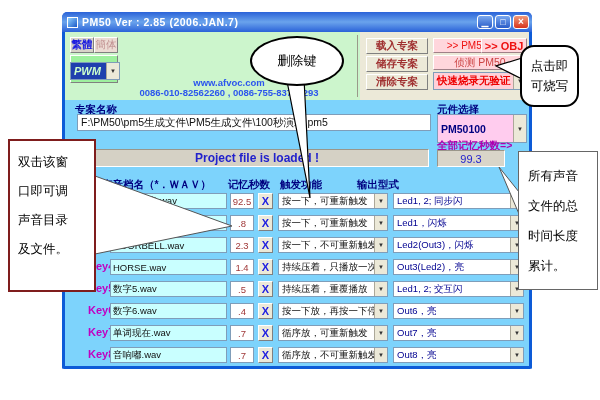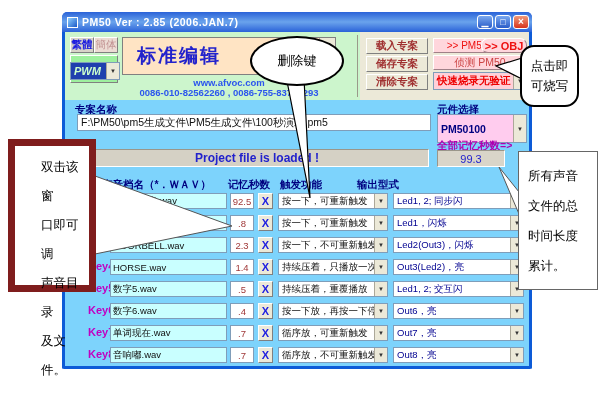--- a/index.html
+++ b/index.html
@@ -46,21 +46,21 @@
   #phones  { left:40px; top:55px; width:248px; text-align:center; color:#2b55ee; font-size:9.5px; font-weight:bold; }
 
   .proj-btn { width:62px; height:16px; color:#a03030; font-weight:bold; font-size:10.5px; }
   #btn-load  { left:301px; top:6px; }
   #btn-save  { left:301px; top:24px; }
   #btn-clear { left:301px; top:42px; }
 
   .pinkbtn { background:#ffd6dc; border:1px solid; border-color:#fff #a08088 #a08088 #fff;
              display:flex; align-items:center; justify-content:center; white-space:nowrap; }
   #btn-pm50 { left:368px; top:6px; width:68px; height:15px; color:#ee1111; font-weight:normal; font-size:10px; }
-  #btn-obj  { left:416px; top:6px; width:46px; height:15px; color:#ee1111; font-weight:bold; font-size:11px;border-radius:7px; }
+  #btn-obj  { left:416px; top:6px; width:46px; height:15px; color:#ee1111; font-weight:bold; font-size:11px; }
   #btn-detect { left:368px; top:23px; width:94px; height:15px; color:#cc4444; font-size:10.5px; }
   #dd-burn { left:368px; top:40px; width:94px; height:18px; }
   #dd-burn .dd-text { background:#ffd0d8; color:#ee0000; font-weight:bold; font-size:10.5px; }
 
   .dd { display:flex; border:1px solid #7f9db9; background:#fff; }
   .dd-text { flex:1; display:flex; align-items:center; padding:0 3px; font-size:10px; white-space:nowrap; overflow:hidden; }
   .dd-btn { width:13px; flex:none; background:#ece9d8; border-left:1px solid #aca899;
             display:flex; align-items:center; justify-content:center; font-size:6px; color:#333; }
 
   .navlbl { color:#000080; font-weight:bold; font-size:10.5px; white-space:nowrap; }
@@ -99,22 +99,22 @@
   .c-out .dd-text { font-size:9.5px; color:#000090; }
 
   
   #tails { position:absolute; left:0; top:0; width:600px; height:400px; z-index:20; pointer-events:none; }
   .callout { position:absolute; z-index:21; background:#fff; color:#000; }
   #co-delete { left:250px; top:36px; width:94px; height:50px; border:2px solid #000; border-radius:50%;
                display:flex; align-items:center; justify-content:center; font-size:13px; }
   #co-burn { left:520px; top:45px; width:59px; height:62px; border:2px solid #000; border-radius:14px;
              display:flex; flex-direction:column; align-items:center; justify-content:center;
              font-size:12.5px; line-height:20px; }
-  #co-dblclick { left:8px; top:139px; width:88px; height:153px; border:7px solid #7f1d1d;
-                 padding:7px 0 0 26px; font-size:12.5px; line-height:29px; }
+  #co-dblclick { left:8px; top:139px; width:88px; height:153px; border:2px solid #7f1d1d;
+                 padding:7px 0 0 8px; font-size:12.5px; line-height:29px; }
   #co-total { left:518px; top:151px; width:80px; height:139px; border:1px solid #666;
               padding:9px 0 0 9px; font-size:12.5px; line-height:30px; }
 </style>
 </head>
 <body>
 
 <div id="canvas">
 
   <div id="win">
 
@@ -132,24 +132,20 @@
 
       <div class="btn abs" id="btn-trad">繁體</div>
       <div class="btn abs" id="btn-simp">簡体</div>
       <div class="btn abs" id="btn-eng">English</div>
 
       <div class="dd abs" id="dd-pwm">
         <span class="dd-text">PWM</span>
         <span class="dd-btn">▼</span>
       </div>
 
-      <div class="abs" id="dd-editmode">
-        <span id="editmode-text">标准编辑</span>
-        <span id="editmode-arrow">▼</span>
-      </div>
       <div class="abs" id="website">www.afvoc.com</div>
       <div class="abs" id="phones">0086-010-82562260 , 0086-755-83775293</div>
 
       <div class="btn abs proj-btn" id="btn-load">载入专案</div>
       <div class="btn abs proj-btn" id="btn-save">储存专案</div>
       <div class="btn abs proj-btn" id="btn-clear">清除专案</div>
 
       <div class="pinkbtn abs" id="btn-pm50">&gt;&gt; PM50</div>
       <div class="pinkbtn abs" id="btn-obj">&gt;&gt; OBJ</div>
       <div class="pinkbtn abs" id="btn-detect">侦测 PM50</div>

